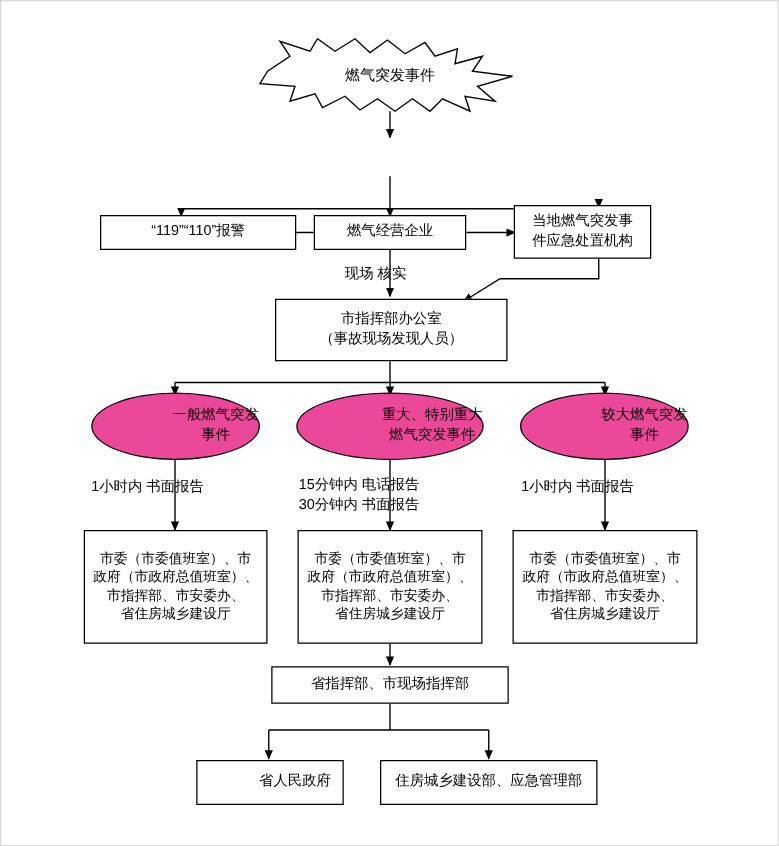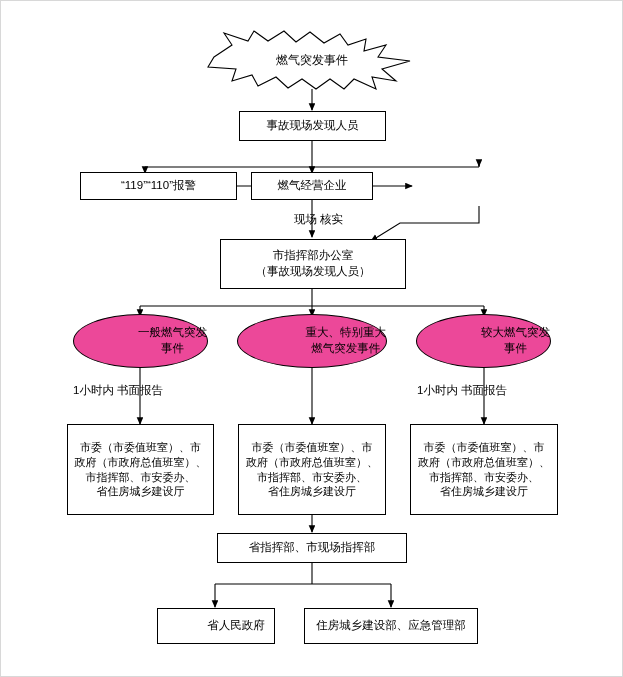--- a/index.html
+++ b/index.html
@@ -124,34 +124,35 @@
     <path class="line" d="M390,583 L390,606" marker-end="url(#arrow)"></path>
   </svg>
 
   <div class="node burst" style="left:205px; top:28px; width:212px; height:62px;">
     <svg width="212" height="62" viewBox="0 0 212 62">
       <polygon points="8,28 26,16 18,4 42,12 48,2 62,12 78,2 90,13 104,3 118,14 134,5 142,16 160,10 158,22 180,16 172,28 204,32 176,40 190,52 166,48 170,60 148,50 138,60 124,50 110,60 96,50 82,59 70,48 52,57 46,46 26,52 30,40 2,38" fill="#ffffff" stroke="#000000" stroke-width="1.1" stroke-linejoin="miter"></polygon>
     </svg>
     <span class="burst-label">燃气突发事件</span>
   </div>
 
-  <div class="node box" style="left:238px; top:110px; width:147px; height:30px;">
-    <span>事故现场发现人员</span>
-  </div>
 
   <div class="node box" style="left:79px; top:171px; width:157px; height:28px;">
     <span>“119”“110”报警</span>
   </div>
 
   <div class="node box" style="left:250px; top:171px; width:122px; height:28px;">
     <span>燃气经营企业</span>
   </div>
 
-
-  <div class="node plain" style="left:260px; top:209px; width:115px; height:20px;text-align:center;">
+  <div class="node box" style="left:410px; top:163px; width:110px; height:43px;">
+    <span>当地燃气突发事
+件应急处置机构</span>
+  </div>
+
+  <div class="node plain" style="left:242px; top:209px; width:115px; height:20px;text-align:center;">
     <span>现场  核实</span>
   </div>
 
   <div class="node box" style="left:219px; top:238px; width:186px; height:50px;">
     <span>市指挥部办公室
 （事故现场发现人员）</span>
   </div>
 
   <div class="node ellipse" style="left:72px; top:313px; width:135px; height:54px;">
     <span>一般燃气突发
@@ -165,20 +166,24 @@
 
   <div class="node ellipse" style="left:415px; top:313px; width:135px; height:54px;">
     <span>较大燃气突发
 事件</span>
   </div>
 
   <div class="node plain" style="left:72px; top:381px; width:150px; height:18px; justify-content:flex-start;">
     <span>1小时内  书面报告</span>
   </div>
 
+  <div class="node plain" style="left:238px; top:380px; width:150px; height:34px; justify-content:flex-start; align-items:flex-start;">
+    <span>15分钟内  电话报告
+30分钟内  书面报告</span>
+  </div>
 
   <div class="node plain" style="left:416px; top:381px; width:150px; height:18px; justify-content:flex-start;">
     <span>1小时内  书面报告</span>
   </div>
 
   <div class="node box" style="left:66px; top:423px; width:147px; height:91px; font-size:11px;">
     <span>市委（市委值班室）、市
 政府（市政府总值班室）、
 市指挥部、市安委办、
 省住房城乡建设厅</span>

